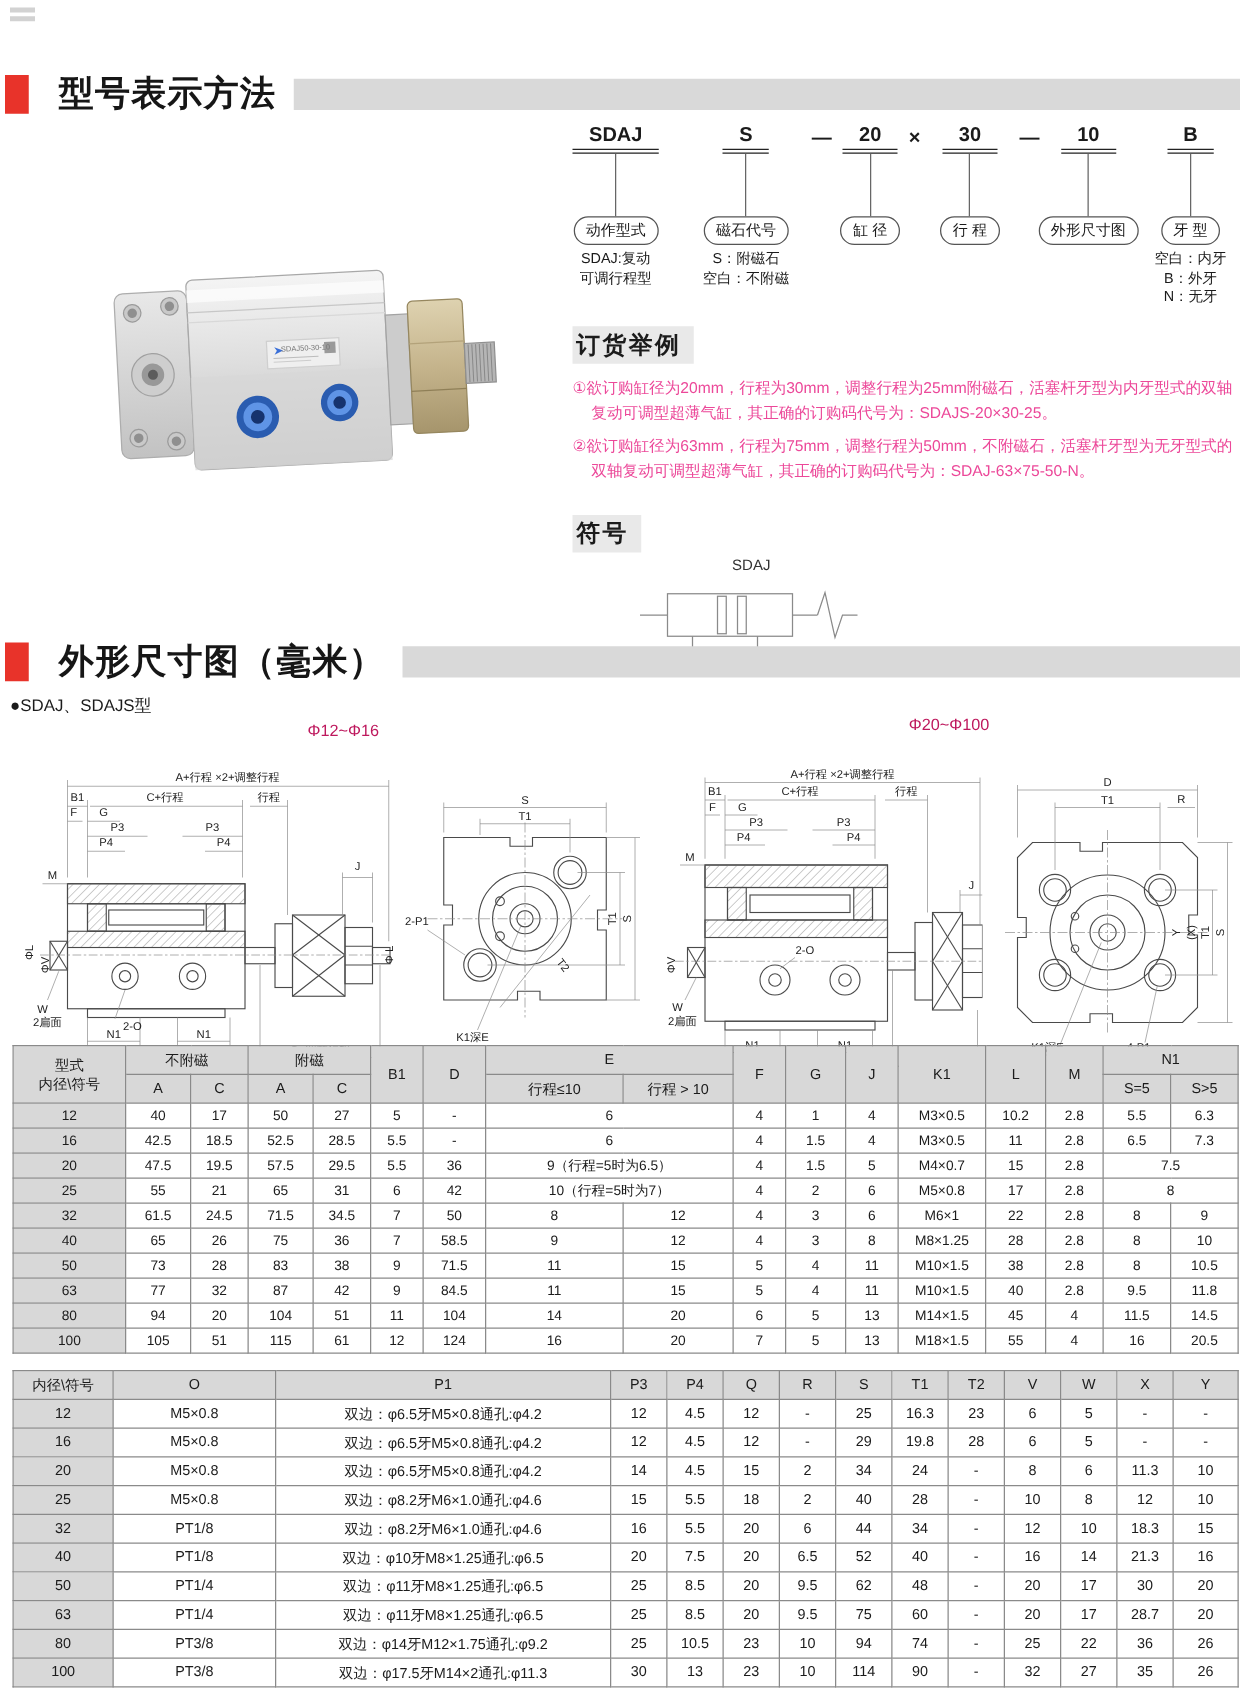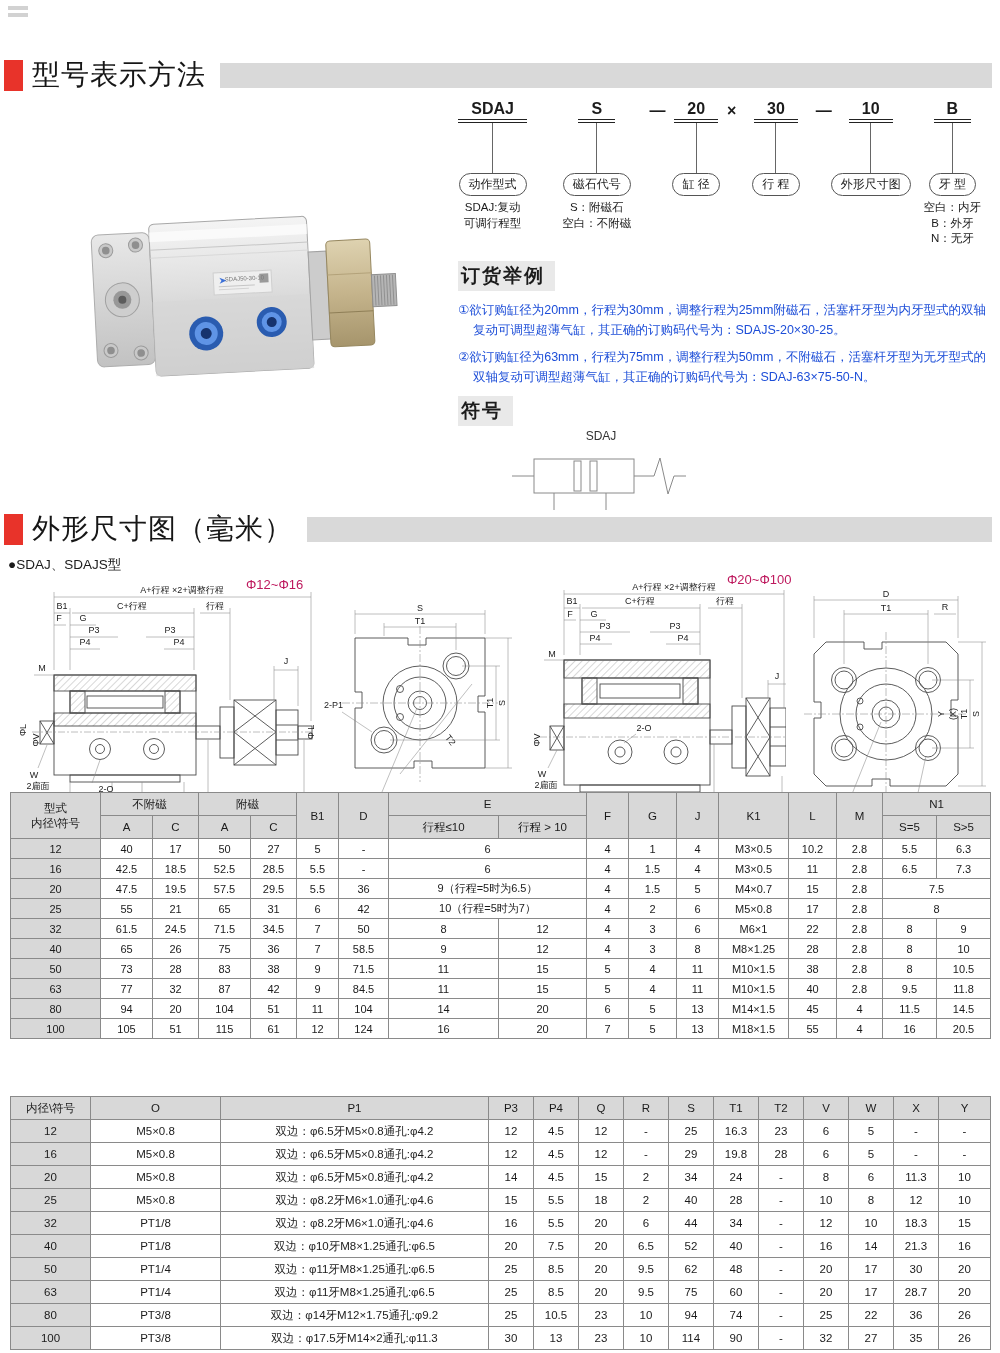--- a/index.html
+++ b/index.html
@@ -7,63 +7,63 @@
   body{position:relative;background:#ffffff;color:#1b1b1b;overflow:hidden;
        font-family:"Liberation Sans","DejaVu Sans",sans-serif}
 
   .corner-mark{position:absolute;left:8px;top:6px;width:20px;height:13px}
   .corner-mark div{height:4px;background:#d2d2d2;margin-bottom:3px}
 
   .sec-header{position:absolute;left:0;width:100%;height:38px;display:flex;align-items:center}
   #sh1{top:56px}
   #sh2{top:510px}
   .red-block{width:19px;height:31px;background:#e8332a;margin-left:4px;flex:0 0 auto}
-  .sec-title{font-size:28px;font-weight:normal;margin-left:9px;letter-spacing:1px;white-space:nowrap;color:#161616}
+  .sec-title{font-size:28px;font-weight:bold;margin-left:24px;letter-spacing:1px;white-space:nowrap;color:#161616}
   .gray-bar{flex:1;height:25px;background:#d9d9d9;margin-left:14px;margin-right:8px}
 
   
   .model-diagram{position:absolute;left:441px;top:100px;width:554px}
   .mc-row{display:flex;justify-content:space-between;align-items:flex-start}
   .mc-col{display:flex;flex-direction:column;align-items:center}
   .mc-code{font-size:16px;font-weight:bold;border-bottom:4px double #222;padding:0 13px 1px;line-height:1.15}
   .mc-line{width:1px;height:50px;background:#666}
   .mc-pill{border:1px solid #555;border-radius:12px;padding:2px 9px;font-size:12px;white-space:nowrap}
   .mc-notes{margin-top:4px;font-size:11.5px;line-height:1.35;text-align:center;white-space:nowrap}
   .mc-sep{font-size:16px;font-weight:bold;padding-top:2px}
 
   .mini-heading{display:inline-block;background:#e9e9e9;font-size:19px;font-weight:bold;
                 padding:2px 10px 2px 3px;letter-spacing:2px}
 
   .ordering{position:absolute;left:458px;top:261px;width:537px}
-  .ordering p{font-size:12.5px;line-height:1.62;margin-top:6px;padding-left:15px;text-indent:-15px;color:#1d4ed8}
+  .ordering p{font-size:12.5px;line-height:1.62;margin-top:6px;padding-left:15px;text-indent:-15px;color:#ec4899}
   .ordering p:first-of-type{margin-top:9px}
 
-  .symbols{position:absolute;left:458px;top:396px;width:537px;height:118px}
+  .symbols{position:absolute;left:458px;top:412px;width:537px;height:118px}
   .sym-fig{position:absolute;width:190px;text-align:center}
   #symL{left:48px;top:33px}
   #symR{left:296px;top:33px}
   .sym-label{font-size:12px;margin-bottom:1px;color:#333}
 
   .subtitle{position:absolute;left:8px;top:556px;font-size:13.5px}
   .bore-label{position:absolute;font-size:13px;color:#be185d}
   #bore-s{left:246px;top:577px}
   #bore-l{left:727px;top:572px}
 
   .photo{position:absolute;left:64px;top:180px}
 
-  .drawings{position:absolute;left:0;top:580px;width:856px;height:246px}
+  .drawings{position:absolute;left:0;top:612px;width:856px;height:246px}
   .draw{position:absolute;top:0}
   #dw1{left:12px}
   #dw2{left:320px}
   #dw3{left:528px}
   #dw4{left:786px}
   .draw text{font-size:9px;fill:#222}
 
   .tbl{position:absolute;left:10px}
-  #t1wrap{top:792px}
+  #t1wrap{top:836px}
   #t2wrap{top:1096px}
   table{border-collapse:collapse;table-layout:fixed;width:980px;font-size:11px;border:1px solid #777}
   th,td{border:1px solid #8a8a8a;text-align:center;vertical-align:middle;padding:0 1px;
         white-space:nowrap;overflow:hidden}
   th{background:#d8d8d8;font-weight:normal;font-size:11.5px;height:23px}
   #t1 td{height:20px}
   #t2 td{height:23px;font-size:11.5px}
   td.rowhead{background:#d8d8d8}
 </style>
 </head>

